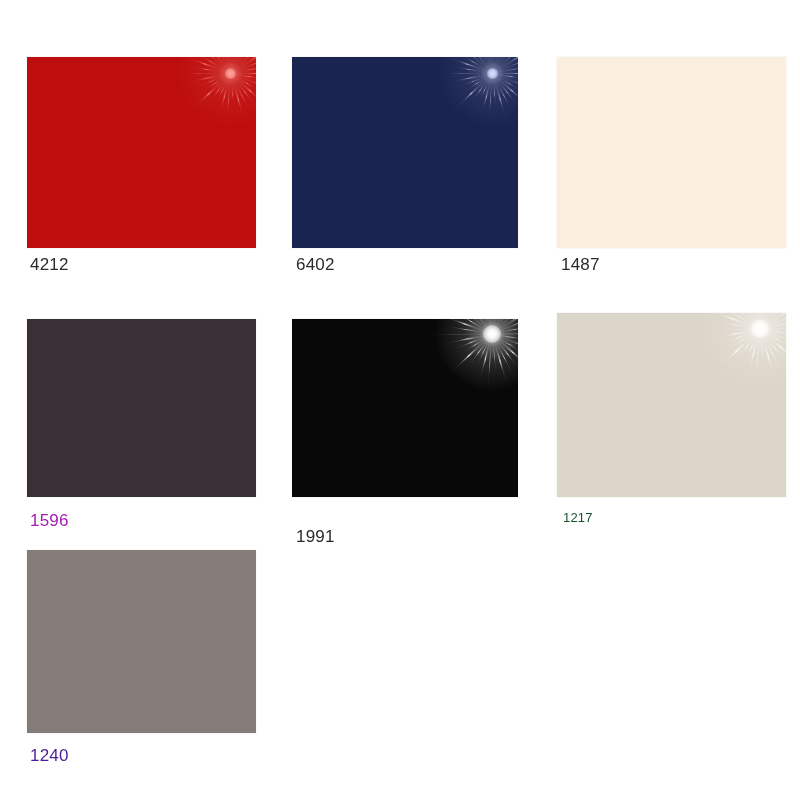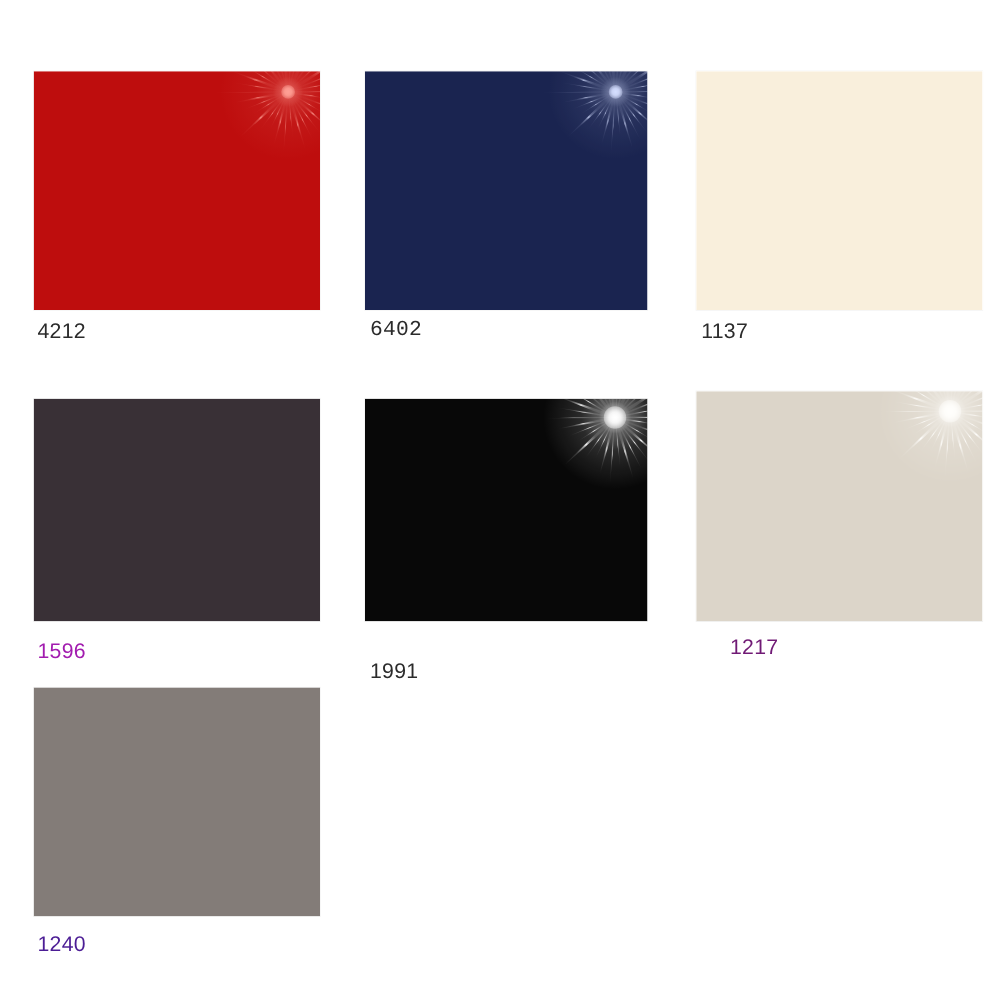--- a/index.html
+++ b/index.html
@@ -178,27 +178,27 @@
             <path d="M100.96937030655886,100.70975429145001 L155.0586936597017,24.80177521350798 L99.03062969344114,99.29024570854999 Z" fill="url(#rg-6402)"></path>
             <path d="M100.76940399288303,100.81930641666871 L160.03105232851806,43.6253269609044 L99.23059600711697,99.18069358333129 Z" fill="url(#rg-6402)"></path>
             <path d="M101.25931256374244,101.96817400985513 L183.70556481118334,46.44199705206011 L98.74068743625756,98.03182599014487 Z" fill="url(#rg-6402)"></path>
             <path d="M100.4376355073849,101.0818579258463 L181.93330305743729,66.85616308887049 L99.5623644926151,98.9181420741537 Z" fill="url(#rg-6402)"></path>
             <path d="M100.20535698691816,101.01514762204971 L168.60970669694268,86.12075491821113 L99.79464301308184,98.98485237795029 Z" fill="url(#rg-6402)"></path>
             <path d="M100.02702656386913,101.82603917323324 L175.5495533630716,98.88181761969742 L99.97297343613087,98.17396082676676 Z" fill="url(#rg-6402)"></path>
           </svg>
           <div class="core" style="width: 11px; height: 11px; left: 60px; top: 60px; background: radial-gradient(circle, rgb(207, 216, 255) 0%, rgba(207, 216, 255, 0.85) 35%, rgba(207, 216, 255, 0) 100%);"></div>
         </div>
       </div>
-      <div class="swatch-label" style="left: 296px; top: 256px; color: rgb(43, 43, 43); font-size: 17px; font-family: Liberation Mono, monospace;">6402</div>
+      <div class="swatch-label" style="left: 296px; top: 256px; color: rgb(43, 43, 43); font-size: 17px;">6402</div>
     </div>
     <div class="swatch-cell" style="left: 0px; top: 0px;">
       <div class="swatch-chip" style="left: 557px; top: 57px; width: 229px; height: 191px;">
         <div class="swatch-fill" style="background: rgb(249, 239, 220);"></div>
       </div>
-      <div class="swatch-label" style="left: 561px; top: 256px; color: rgb(43, 43, 43); font-size: 17px;">1137</div>
+      <div class="swatch-label" style="left: 561px; top: 256px; color: rgb(43, 43, 43); font-size: 17px;">1487</div>
     </div>
     <div class="swatch-cell" style="left: 0px; top: 0px;">
       <div class="swatch-chip" style="left: 27px; top: 319px; width: 229px; height: 178px;">
         <div class="swatch-fill" style="background: rgb(57, 48, 54);"></div>
       </div>
       <div class="swatch-label" style="left: 30px; top: 512px; color: #a21caf; font-size: 17px;">1596</div>
     </div>
     <div class="swatch-cell" style="left: 0px; top: 0px;">
       <div class="swatch-chip" style="left: 292px; top: 319px; width: 226px; height: 178px;">
         <div class="swatch-fill" style="background: rgb(8, 8, 8);"></div>
@@ -298,21 +298,21 @@
             <path d="M100.96937030655886,100.70975429145001 L155.0586936597017,24.80177521350798 L99.03062969344114,99.29024570854999 Z" fill="url(#rg-1217)"></path>
             <path d="M100.76940399288303,100.81930641666871 L160.03105232851806,43.6253269609044 L99.23059600711697,99.18069358333129 Z" fill="url(#rg-1217)"></path>
             <path d="M101.25931256374244,101.96817400985513 L183.70556481118334,46.44199705206011 L98.74068743625756,98.03182599014487 Z" fill="url(#rg-1217)"></path>
             <path d="M100.4376355073849,101.0818579258463 L181.93330305743729,66.85616308887049 L99.5623644926151,98.9181420741537 Z" fill="url(#rg-1217)"></path>
             <path d="M100.20535698691816,101.01514762204971 L168.60970669694268,86.12075491821113 L99.79464301308184,98.98485237795029 Z" fill="url(#rg-1217)"></path>
             <path d="M100.02702656386913,101.82603917323324 L175.5495533630716,98.88181761969742 L99.97297343613087,98.17396082676676 Z" fill="url(#rg-1217)"></path>
           </svg>
           <div class="core" style="width: 18px; height: 18px; left: 62px; top: 62px; background: radial-gradient(circle, rgb(255, 250, 240) 0%, rgba(255, 250, 240, 0.85) 35%, rgba(255, 250, 240, 0) 100%);"></div>
         </div>
       </div>
-      <div class="swatch-label" style="left: 584px; top: 509px; color: #701a75; font-size: 17px;">1217</div>
+      <div class="swatch-label" style="left: 563px; top: 509px; color: #14532d; font-size: 13px;">1217</div>
     </div>
     <div class="swatch-cell" style="left: 0px; top: 0px;">
       <div class="swatch-chip" style="left: 27px; top: 550px; width: 229px; height: 183px;">
         <div class="swatch-fill" style="background: rgb(131, 124, 120);"></div>
       </div>
       <div class="swatch-label" style="left: 30px; top: 747px; color: #4c1d95; font-size: 17px;">1240</div>
     </div>
   </div>
 
 </body></html>

